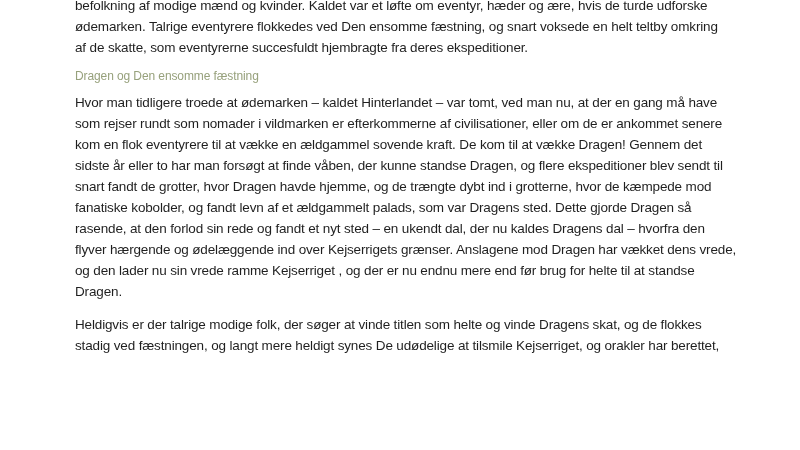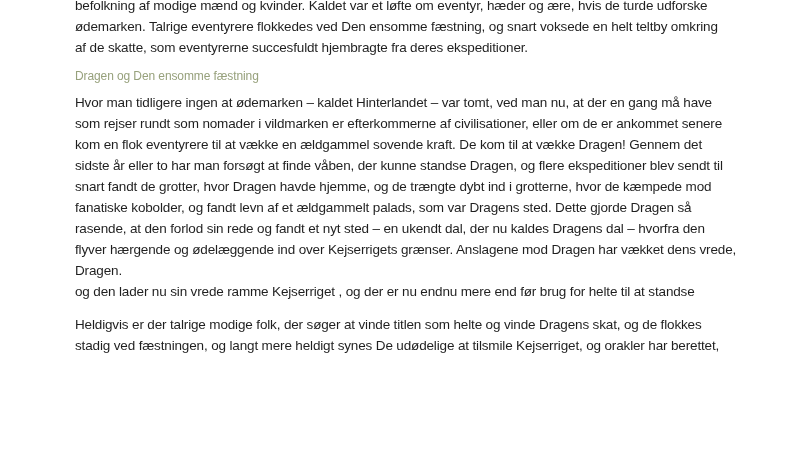--- a/index.html
+++ b/index.html
@@ -49,29 +49,29 @@
 
 <div class="page">
   <div class="content">
     <p class="para para-first">
         <span class="line">befolkning af modige mænd og kvinder. Kaldet var et løfte om eventyr, hæder og ære, hvis de turde udforske</span>
         <span class="line">ødemarken. Talrige eventyrere flokkedes ved Den ensomme fæstning, og snart voksede en helt teltby omkring</span>
         <span class="line">af de skatte, som eventyrerne succesfuldt hjembragte fra deres ekspeditioner.</span>
       </p>
     <h2 class="heading">Dragen og Den ensomme fæstning</h2>
     <p class="para">
-        <span class="line">Hvor man tidligere ingen at ødemarken – kaldet Hinterlandet – var tomt, ved man nu, at der en gang må have</span>
+        <span class="line">Hvor man tidligere troede at ødemarken – kaldet Hinterlandet – var tomt, ved man nu, at der en gang må have</span>
         <span class="line">som rejser rundt som nomader i vildmarken er efterkommerne af civilisationer, eller om de er ankommet senere</span>
         <span class="line">kom en flok eventyrere til at vække en ældgammel sovende kraft. De kom til at vække Dragen! Gennem det</span>
         <span class="line">sidste år eller to har man forsøgt at finde våben, der kunne standse Dragen, og flere ekspeditioner blev sendt til</span>
         <span class="line">snart fandt de grotter, hvor Dragen havde hjemme, og de trængte dybt ind i grotterne, hvor de kæmpede mod</span>
         <span class="line">fanatiske kobolder, og fandt levn af et ældgammelt palads, som var Dragens sted. Dette gjorde Dragen så</span>
         <span class="line">rasende, at den forlod sin rede og fandt et nyt sted – en ukendt dal, der nu kaldes Dragens dal – hvorfra den</span>
         <span class="line">flyver hærgende og ødelæggende ind over Kejserrigets grænser. Anslagene mod Dragen har vækket dens vrede,</span>
+        <span class="line">og den lader nu sin vrede ramme Kejserriget , og der er nu endnu mere end før brug for helte til at standse</span>
         <span class="line">Dragen.</span>
-        <span class="line">og den lader nu sin vrede ramme Kejserriget , og der er nu endnu mere end før brug for helte til at standse</span>
       </p>
     <p class="para para-gap">
         <span class="line">Heldigvis er der talrige modige folk, der søger at vinde titlen som helte og vinde Dragens skat, og de flokkes</span>
         <span class="line">stadig ved fæstningen, og langt mere heldigt synes De udødelige at tilsmile Kejserriget, og orakler har berettet,</span>
       </p>
   </div>
 </div>
 
 </body></html>

